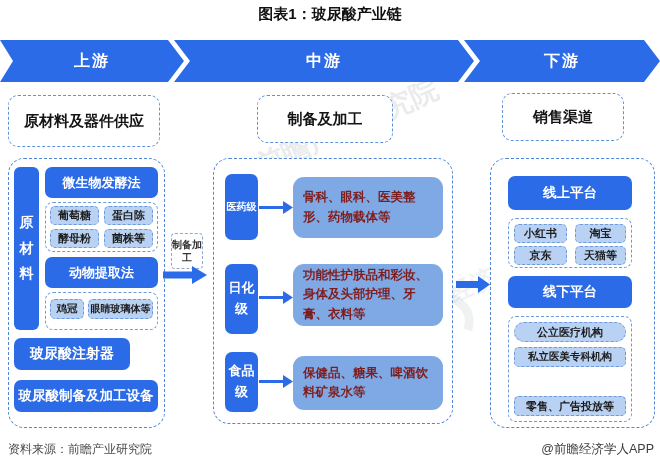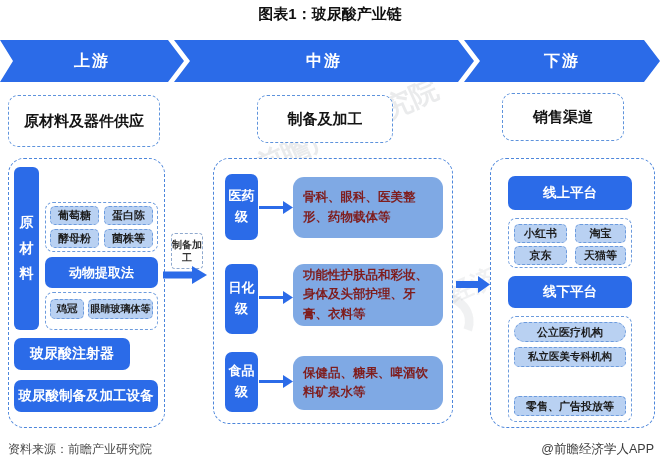--- a/index.html
+++ b/index.html
@@ -54,20 +54,21 @@
   <div class="abs hdr" style="left:8px;top:95px;width:152px;height:52px;">原材料及器件供应</div>
   <div class="abs hdr" style="left:257px;top:95px;width:136px;height:48px;">制备及加工</div>
   <div class="abs hdr" style="left:502px;top:93px;width:122px;height:48px;">销售渠道</div>
 
   <div class="abs container" style="left:8px;top:158px;width:157px;height:270px;"></div>
 
   <div class="abs box-primary" style="left:14px;top:167px;width:25px;height:163px;border-radius:6px;font-size:14px;">
     <span class="vtext">原材料</span>
   </div>
 
+  <div class="abs box-primary" style="left:45px;top:167px;width:113px;height:31px;font-size:13px;">微生物发酵法</div>
 
   <div class="abs sub-dashed" style="left:45px;top:202px;width:113px;height:50px;"></div>
   <div class="abs box-pale" style="left:50px;top:206px;width:49px;height:19px;">葡萄糖</div>
   <div class="abs box-pale" style="left:104px;top:206px;width:49px;height:19px;">蛋白陈</div>
   <div class="abs box-pale" style="left:50px;top:229px;width:49px;height:19px;">酵母粉</div>
   <div class="abs box-pale" style="left:104px;top:229px;width:49px;height:19px;">菌株等</div>
 
   <div class="abs box-primary" style="left:45px;top:257px;width:113px;height:31px;font-size:13px;">动物提取法</div>
 
   <div class="abs sub-dashed" style="left:45px;top:292px;width:113px;height:38px;"></div>
@@ -80,21 +81,21 @@
   <div class="abs link-box" style="left:171px;top:233px;width:32px;height:36px;">
     <span class="vtext" style="line-height:1.3;">制备加工</span>
   </div>
   <svg class="abs" style="left:163px;top:266px;" width="44" height="18" viewBox="0 0 44 18">
     <rect x="0" y="5.5" width="29" height="7" fill="#2B6BE8"></rect>
     <polygon points="29,0 44,9 29,18" fill="#2B6BE8"></polygon>
   </svg>
 
   <div class="abs container" style="left:213px;top:158px;width:240px;height:266px;"></div>
 
-  <div class="abs box-primary" style="left:225px;top:174px;width:33px;height:66px;font-size:13px;">
+  <div class="abs box-primary" style="left:225px;top:174px;width:33px;height:66px;font-size:10px;">
     <span class="vtext" style="line-height:1.6;">医药级</span>
   </div>
   <svg class="abs" style="left:259px;top:201px;" width="34" height="13" viewBox="0 0 34 13">
     <rect x="0" y="5" width="24" height="3" fill="#2B6BE8"></rect>
       <polygon points="24,0 34,6.5 24,13" fill="#2B6BE8"></polygon>
   </svg>
   <div class="abs desc" style="left:293px;top:177px;width:150px;height:61px;">骨科、眼科、医美整形、药物载体等</div>
 
   <div class="abs box-primary" style="left:225px;top:264px;width:33px;height:70px;font-size:13px;">
     <span class="vtext" style="line-height:1.6;">日化级</span>

